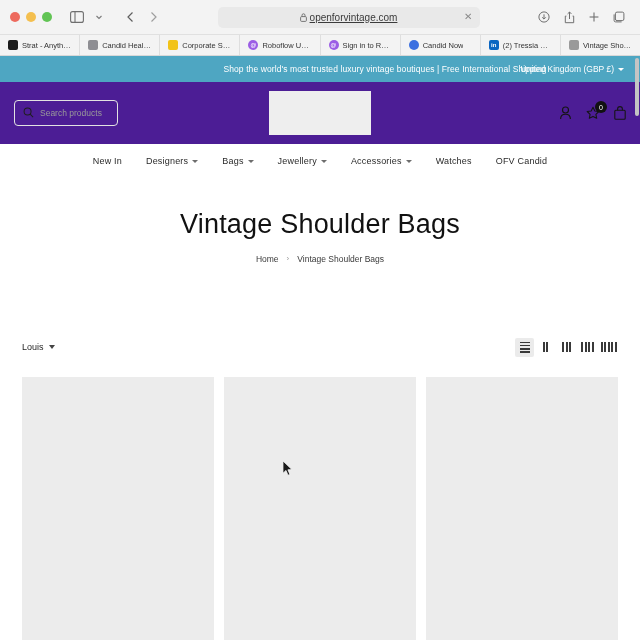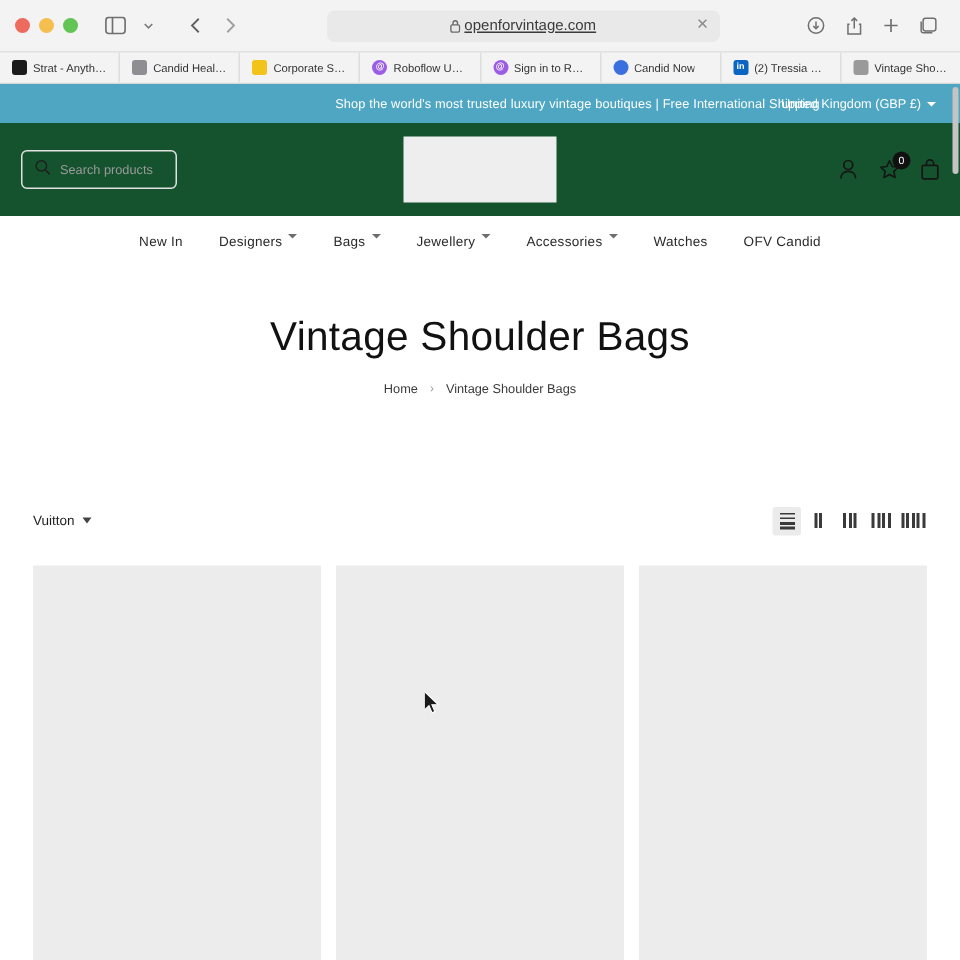--- a/index.html
+++ b/index.html
@@ -208,21 +208,21 @@
     border-top: 3.5px solid currentColor;
   }
 
   .site-header {
     height: 62px;
     display: flex;
     align-items: center;
     padding: 0 14px;
     position: relative;
     flex: 0 0 auto;
-    background: #14532d;
+    background: #4c1d95;
   }
   .search-box {
     width: 104px;
     height: 26px;
     border: 1px solid #e2e2e2;
     border-radius: 4px;
     display: flex;
     align-items: center;
     gap: 6px;
     padding: 0 8px;
@@ -274,20 +274,21 @@
     display: flex;
     align-items: center;
     justify-content: center;
     gap: 24px;
     flex: 0 0 auto;
   }
   .nav-item {
     font-size: 9px;
     color: #2a2a2a;
     display: flex;
+    align-items: center;
     gap: 4px;
     letter-spacing: 0.2px;
   }
   .nav-caret {
     width: 0; height: 0;
     border-left: 3px solid transparent;
     border-right: 3px solid transparent;
     border-top: 3.5px solid #6d6d6d;
   }
 
@@ -627,21 +628,21 @@
       <div class="breadcrumb">
         <span>Home</span>
         <span class="bc-sep">›</span>
         <span>Vintage Shoulder Bags</span>
       </div>
     </div>
 
 
     <div class="filter-row">
       <div class="filter-toggle">
-        <span>Vuitton</span>
+        <span>Louis</span>
         <span class="filter-caret"></span>
       </div>
 
       <div class="view-modes">
         <div class="view-btn active">
           <span class="vb-lines">
             <span class="vb-line"></span>
               <span class="vb-line"></span>
             <span class="vb-line"></span>
               <span class="vb-line"></span>

